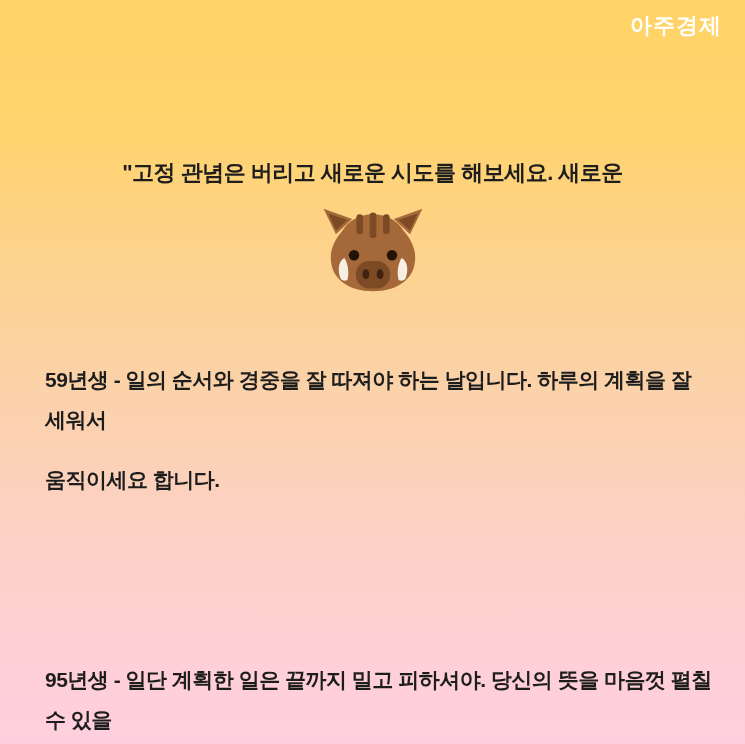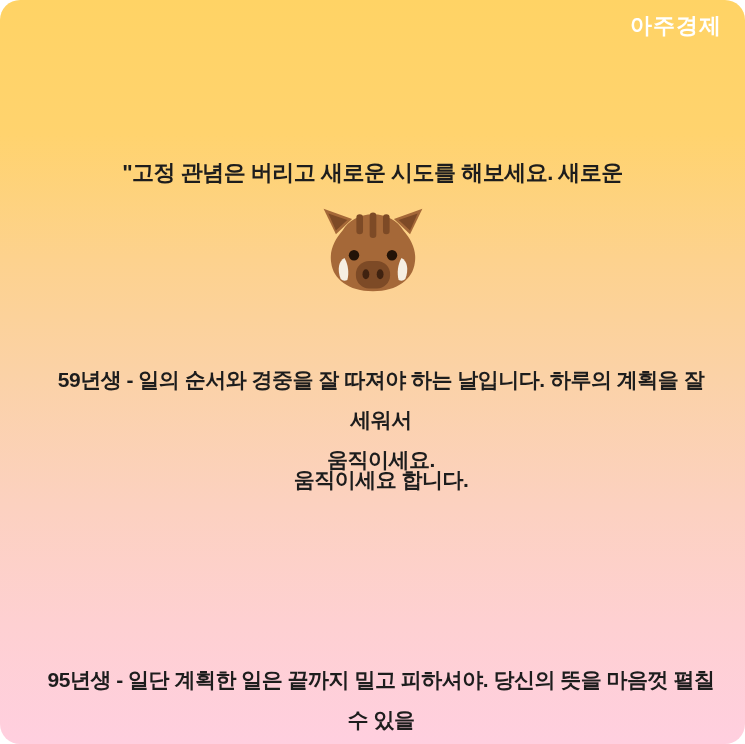--- a/index.html
+++ b/index.html
@@ -6,21 +6,20 @@
   .page {
     position: relative;
     width: 745px;
     height: 744px;
     overflow: hidden;
     background: linear-gradient(180deg,
       #ffd365 0%, #ffd36e 18%, #fdd28e 35%,
       #fbd2a6 50%, #fcd1c0 68%, #fed0d2 84%, #ffcfdf 100%);
     font-family: "Liberation Sans", "DejaVu Sans", sans-serif;
     color: #1d1d1d;
-    border-radius: 20px;
   }
   .logo {
     position: absolute;
     top: 11px;
     right: 23px;
     font-family: "Liberation Serif", "DejaVu Serif", serif;
     font-weight: 700;
     font-size: 22px;
     letter-spacing: 1px;
     color: #ffffff;
@@ -47,21 +46,21 @@
   }
   .fortune {
     position: absolute;
     left: 45px;
     right: 28px;
     font-size: 21px;
     font-weight: 800;
     line-height: 40px;
     letter-spacing: -0.5px;
   }
-  .fortune .line { white-space: pre-wrap; text-align: center; }
+  .fortune .line { white-space: pre-wrap; }
   .f0 { top: 360px; }
   .f1 { top: 460px; }
   .f2 { top: 560px; }
   .f3 { top: 660px; }
 </style>
 </head>
 <body>
 
 <div class="page">
 
@@ -92,21 +91,20 @@
     <path d="M26,81 C22,71 24,62 30,59 C34,66 35,75 33,82 Q29,84 26,81 Z" fill="#f6efe2"></path>
     <path d="M94,81 C98,71 96,62 90,59 C86,66 85,75 87,82 Q91,84 94,81 Z" fill="#f6efe2"></path>
 
     <rect x="42" y="62" width="36" height="29" rx="14" fill="#7d4a26"></rect>
     <ellipse cx="52.5" cy="76" rx="3.6" ry="5.2" fill="#3f2210"></ellipse>
     <ellipse cx="67.5" cy="76" rx="3.6" ry="5.2" fill="#3f2210"></ellipse>
   </svg>
 
   <div class="fortune f0">
     <div class="line">59년생 - 일의 순서와 경중을 잘 따져야 하는 날입니다. 하루의 계획을 잘 세워서</div>
-    <div class="line">움직이세요.</div>
   </div>
 
   <div class="fortune f1">
     <div class="line">움직이세요 합니다.</div>
   </div>
 
 
   <div class="fortune f3">
     <div class="line">95년생 - 일단 계획한 일은 끝까지 밀고 피하셔야. 당신의 뜻을 마음껏 펼칠 수 있을</div>
     <div class="line">것입니다.</div>

